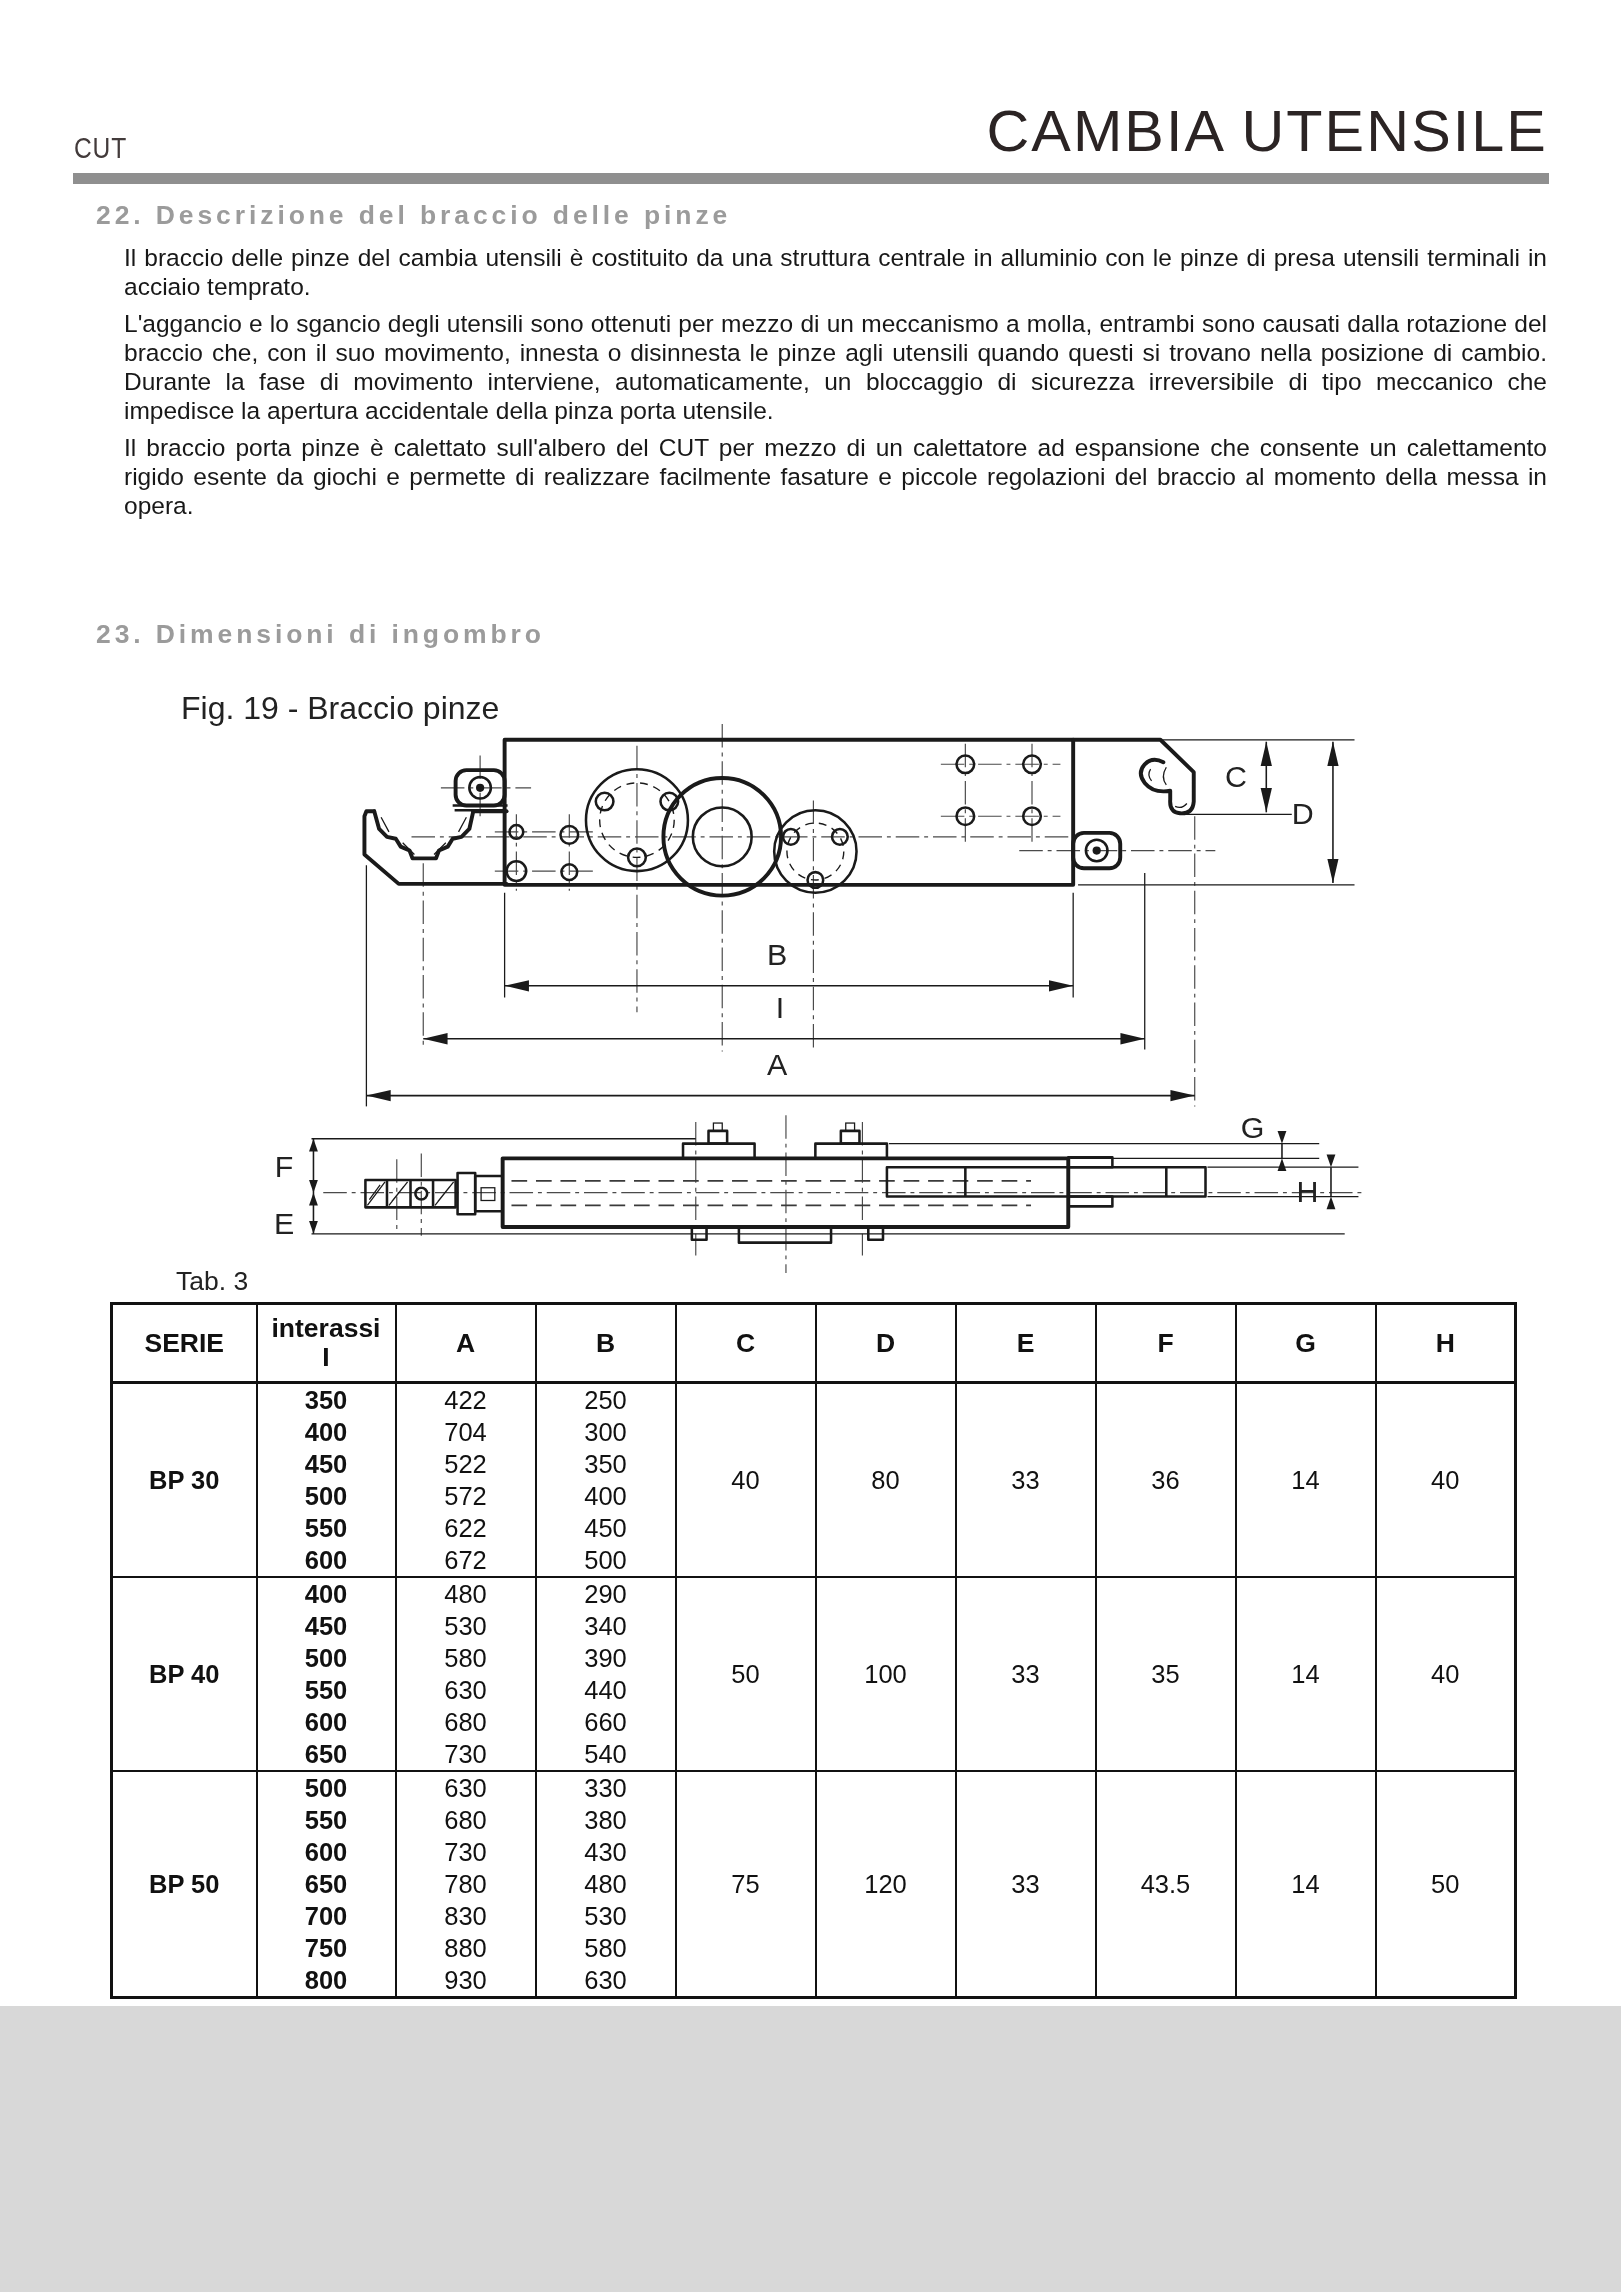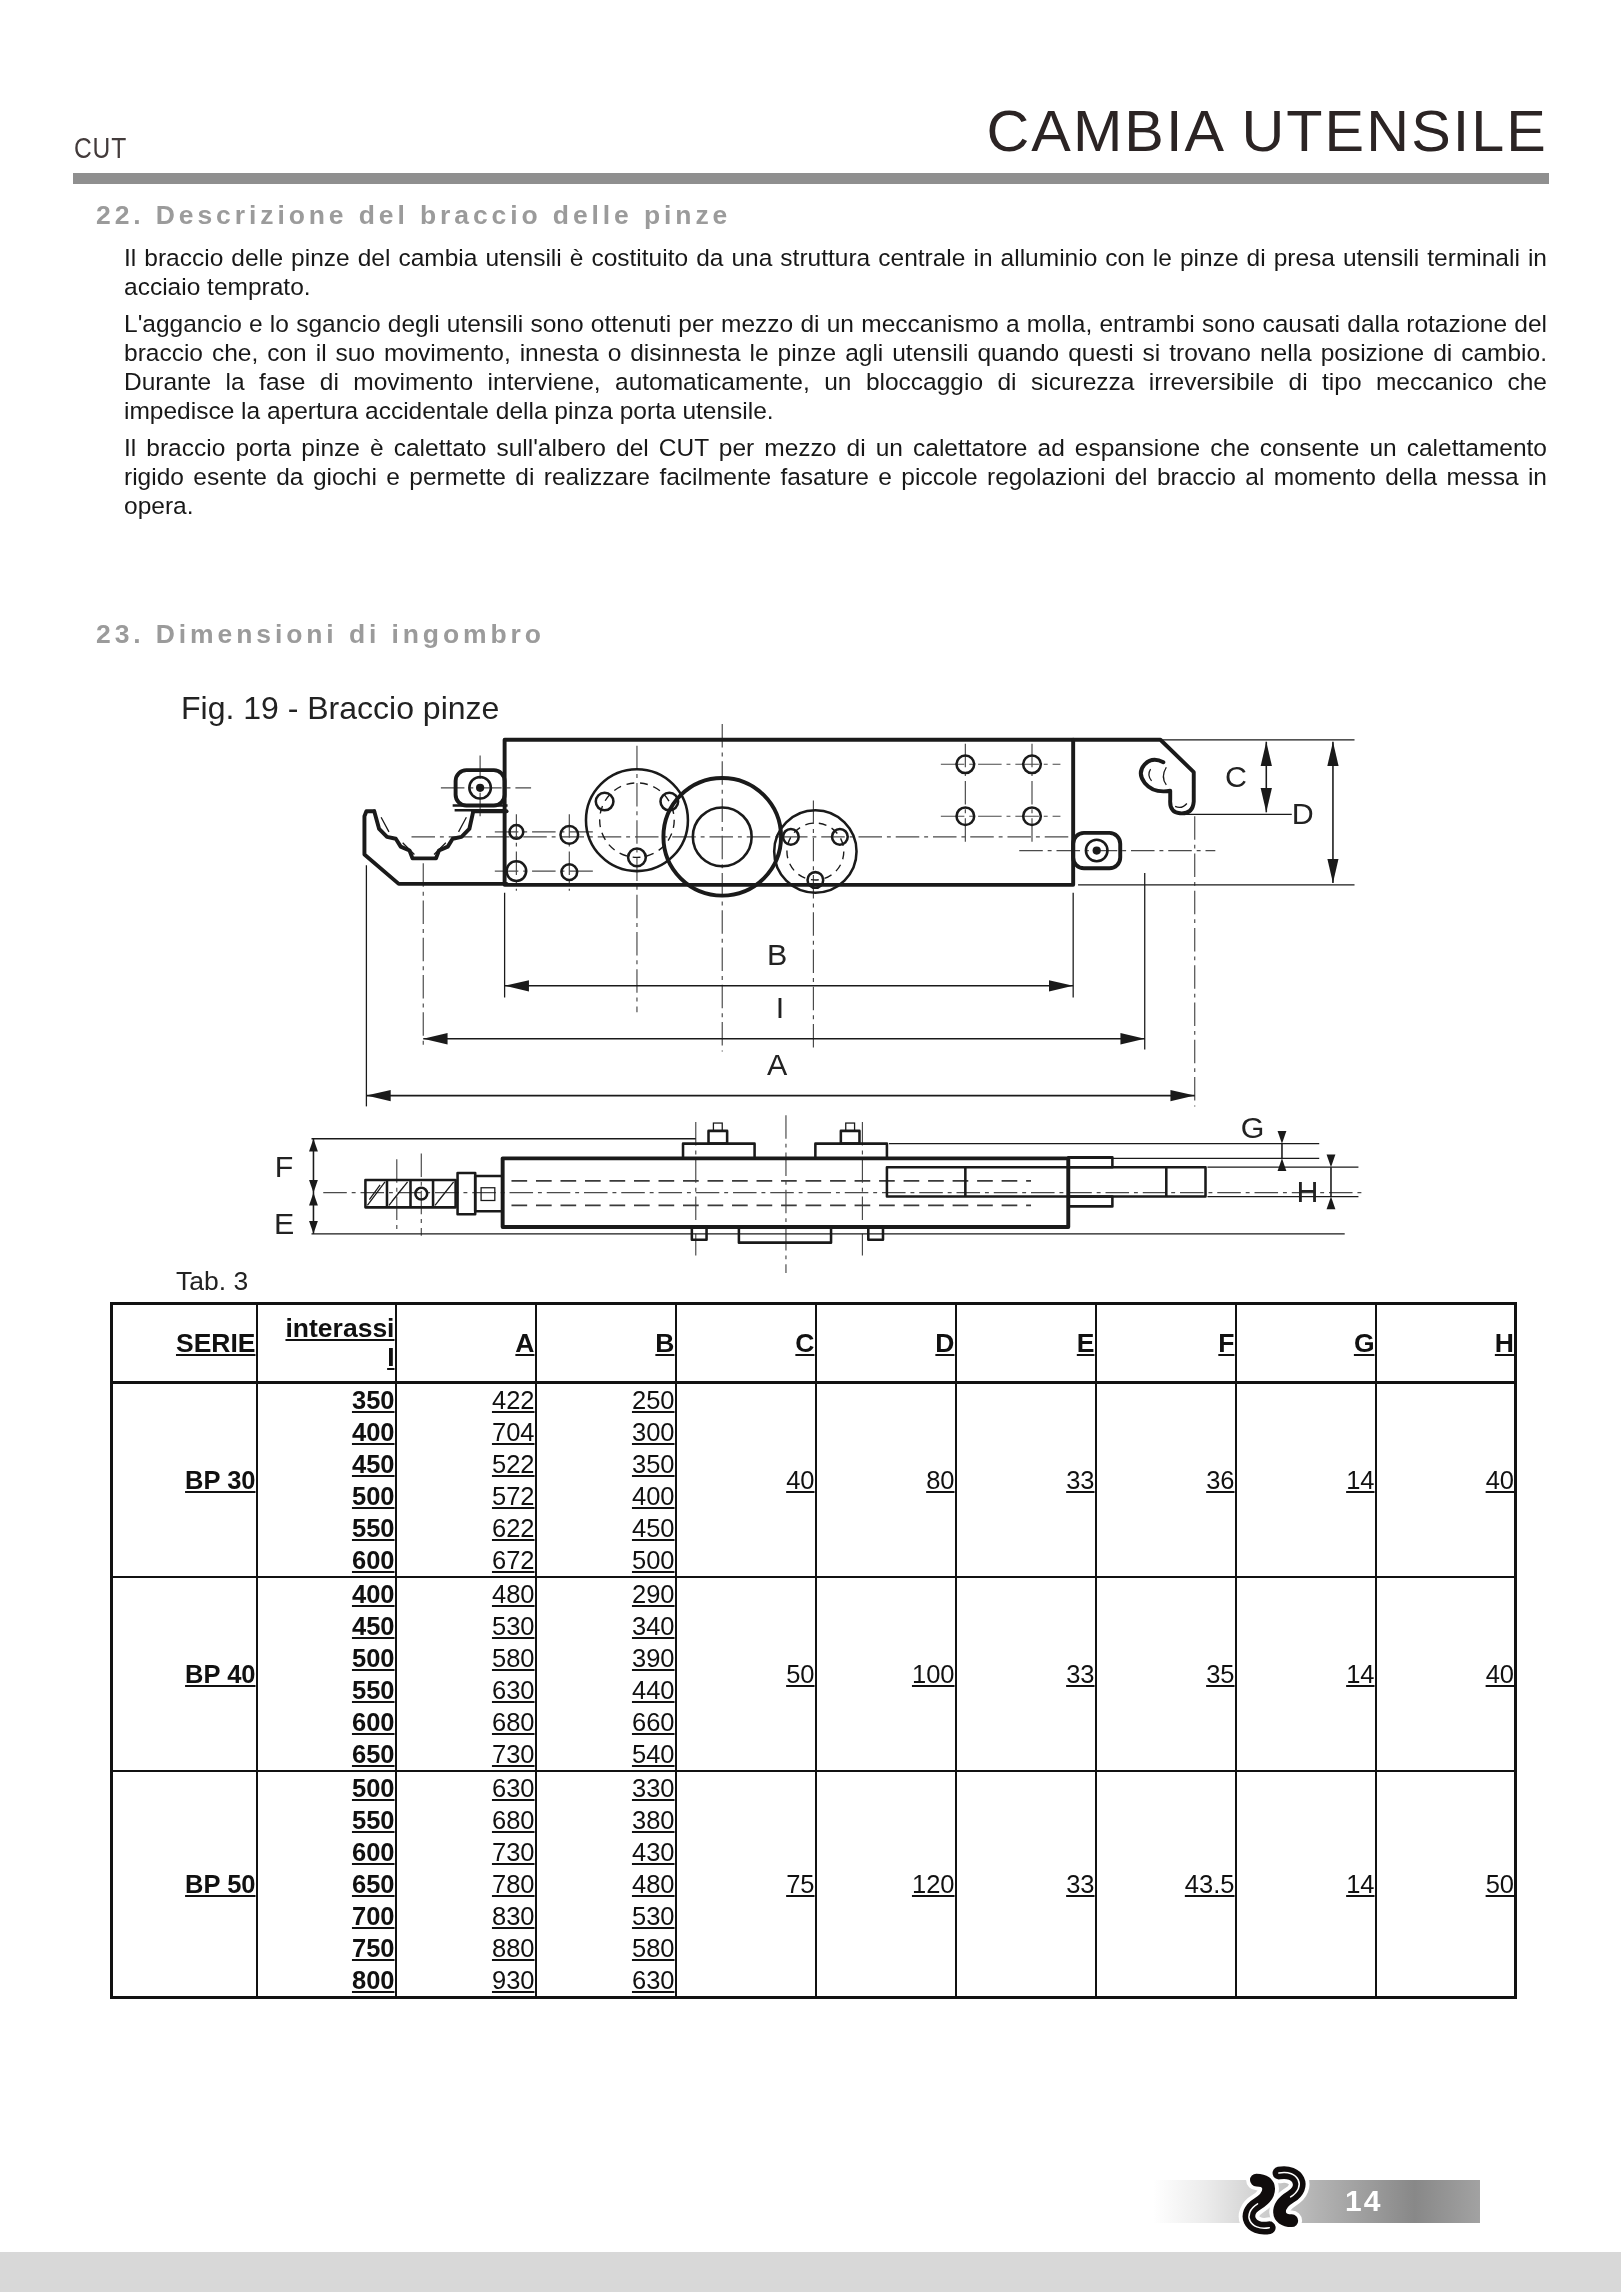--- a/index.html
+++ b/index.html
@@ -1,17 +1,17 @@
 <!DOCTYPE html>
 <html><head>
 <meta charset="utf-8">
 <style>
   html,body{margin:0;padding:0;background:#d8d8d8;}
   .page{
-    position:relative;width:1621px;height:2252px;margin:0 auto;
+    position:relative;width:1621px;height:2006px;margin:0 auto;
     background:#ffffff;overflow:hidden;
     font-family:"Liberation Sans",sans-serif;color:#1c1c1c;
   }
   
   .product-code{
     position:absolute;left:74px;top:131px;font-size:30px;color:#433b3b;
     letter-spacing:1px;transform:scaleX(.82);transform-origin:left bottom;
   }
   .doc-title{
     position:absolute;right:73px;top:98px;font-size:57px;font-weight:400;
@@ -48,21 +48,21 @@
   .dash{fill:none;stroke:#1a1a1a;stroke-width:1.4;stroke-dasharray:8 6;}
   .dimtxt{font-family:"Liberation Sans",sans-serif;font-size:31px;fill:#222;}
   .arr{fill:#1a1a1a;}
   
   .tab-label{position:absolute;left:176px;top:1266px;font-size:26.5px;color:#222;}
   table.dim-table{
     position:absolute;left:110px;top:1302px;border-collapse:collapse;
     table-layout:fixed;width:1406px;font-size:25.5px;color:#111;
   }
   .dim-table th,.dim-table td{
-    border:2px solid #111;text-align:right;vertical-align:middle;padding:0;text-decoration:underline;
+    border:2px solid #111;text-align:center;vertical-align:middle;padding:0;
   }
   .dim-table thead th{height:76px;font-size:26.5px;border-bottom:3.9px solid #111;}
   .dim-table{border:3.9px solid #111;}
   .dim-table tr.group>td{border-top:2.9px solid #111;}
   .bold{font-weight:bold;}
   .stk .ln{height:32px;line-height:32px;}
   .hdr2{line-height:29px;}
   
   .footer-bar{
     position:absolute;left:1153px;top:2180px;width:327px;height:43px;

